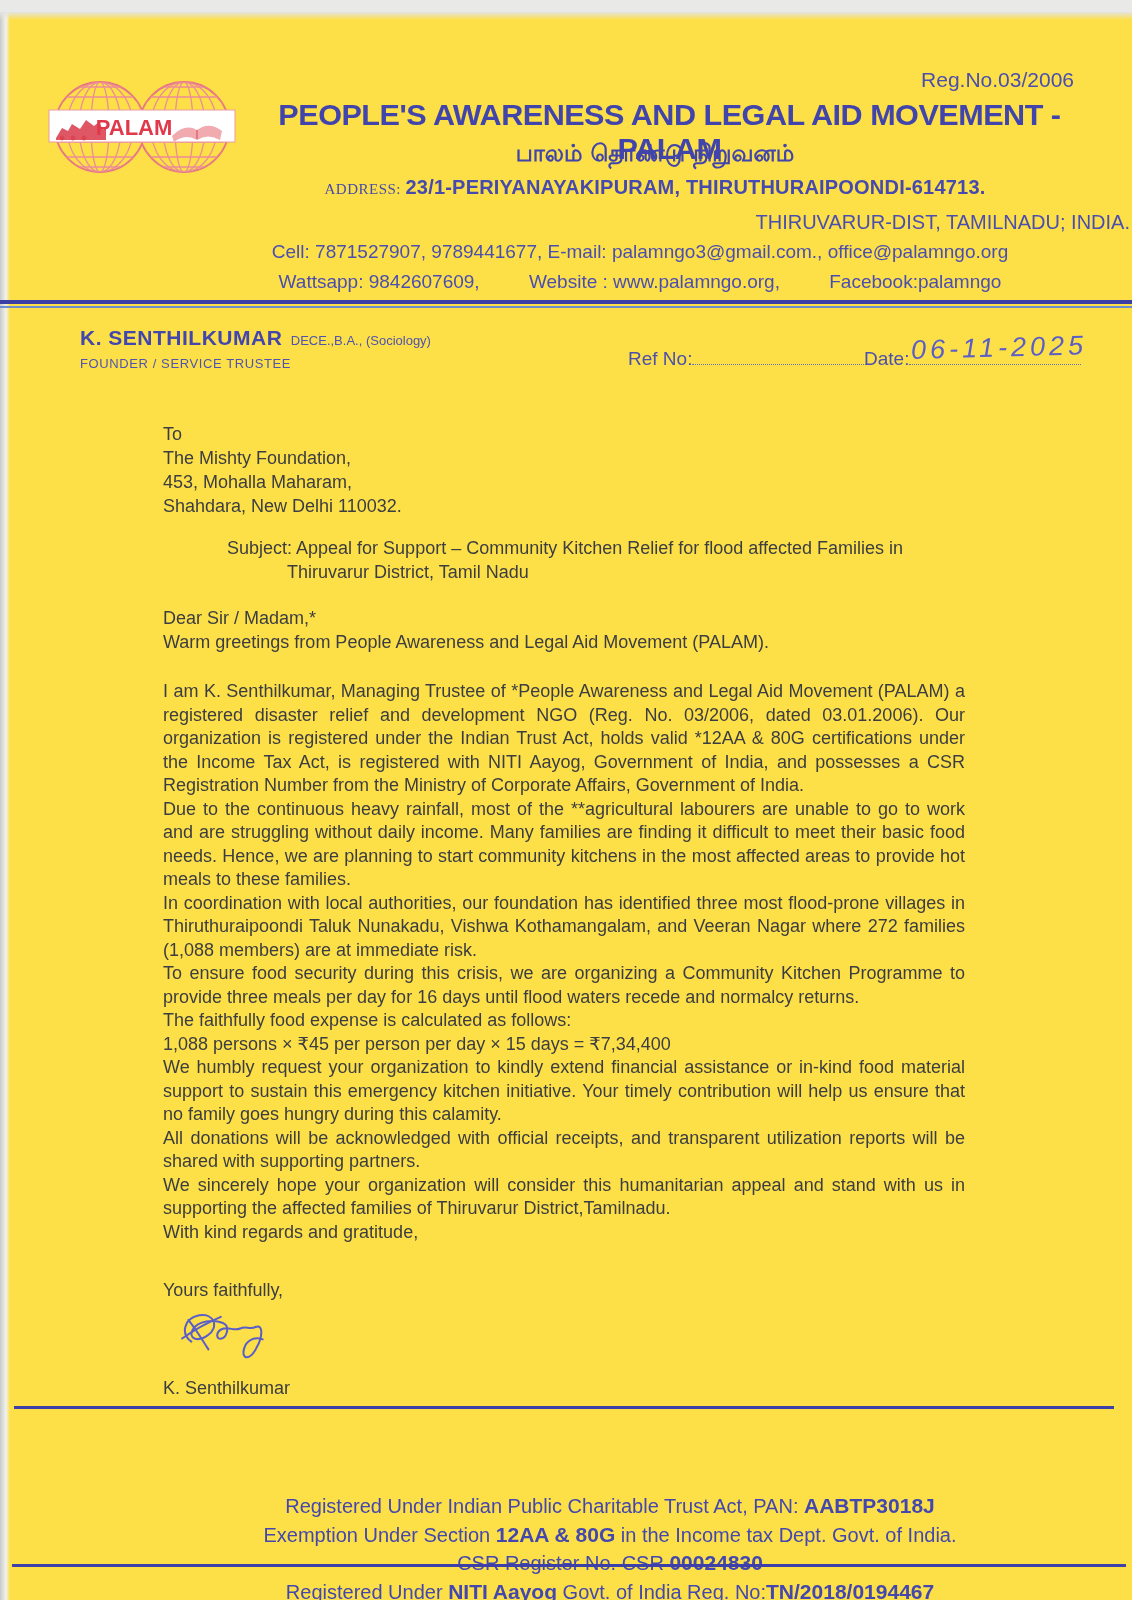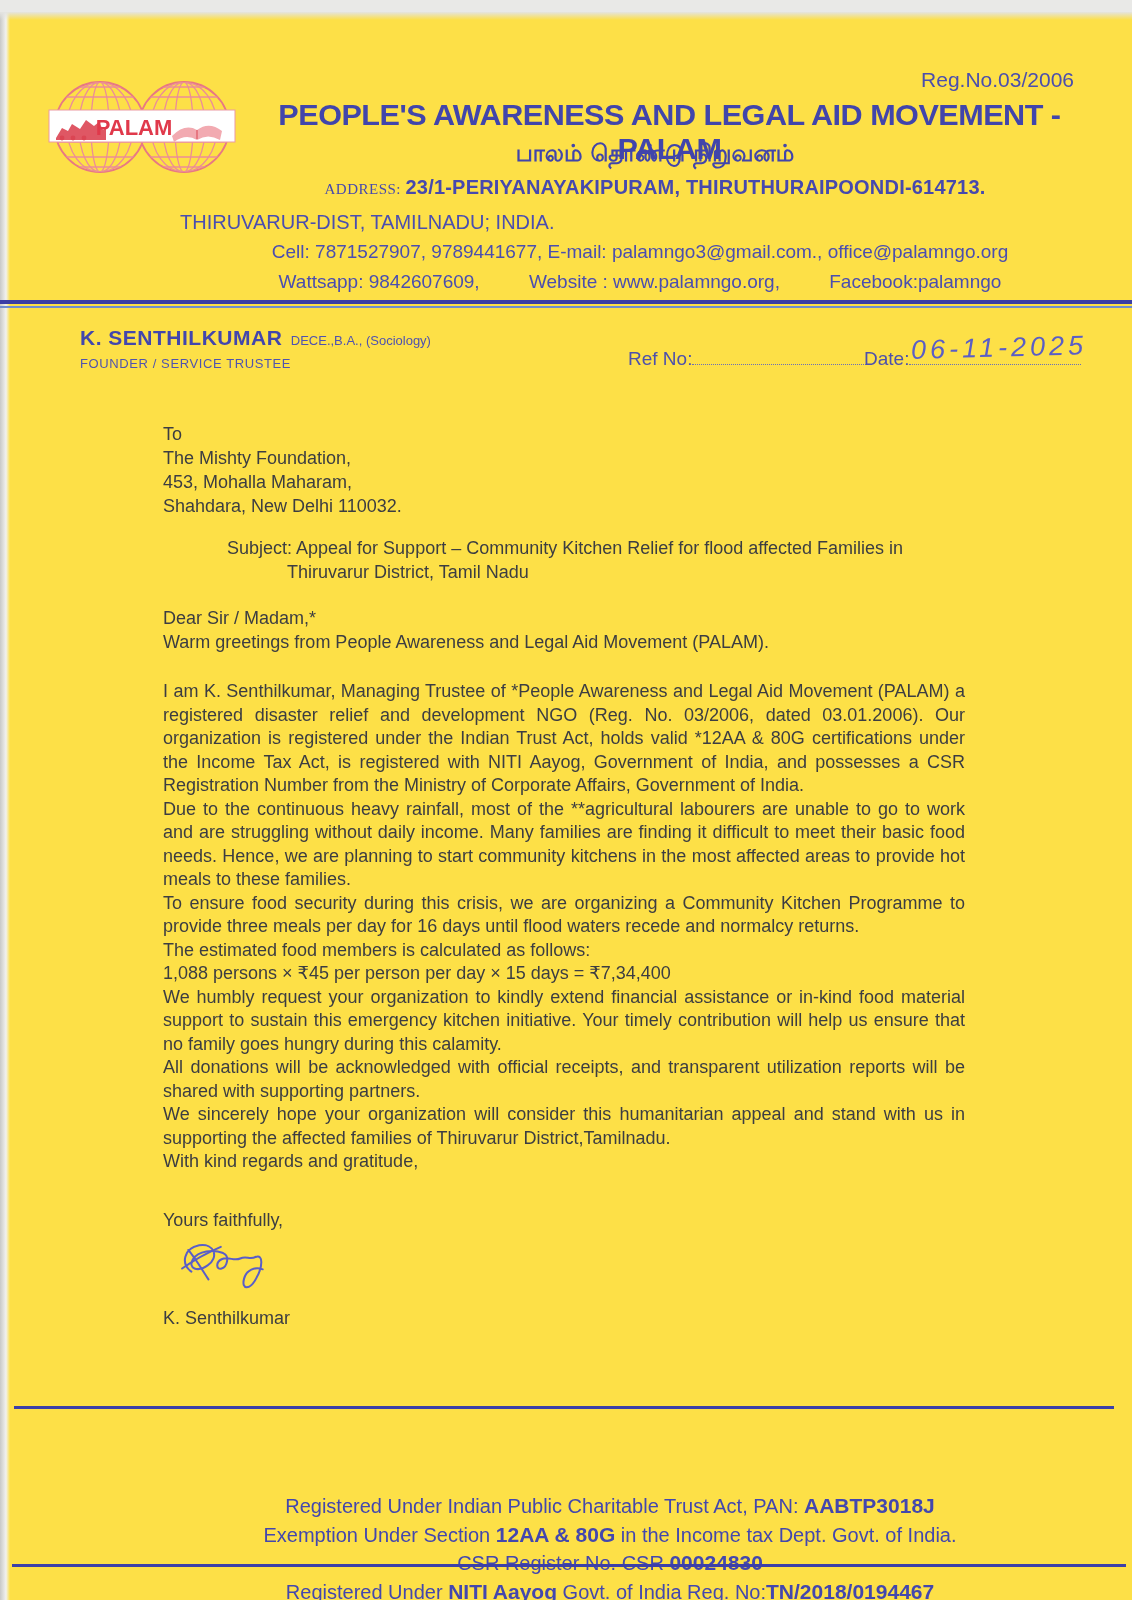--- a/index.html
+++ b/index.html
@@ -18,21 +18,21 @@
   .reg-no{position:absolute; top:56px; right:58px; font-size:21px; color:#4a4eae;}
   .logo{position:absolute; left:46px; top:54px;}
   .org-name{position:absolute; left:238px; top:86px; width:846px; text-align:center;
     font-size:30px; font-weight:bold; letter-spacing:-0.5px; color:#4145ab;
     transform:scaleX(1.02); transform-origin:left;}
   .org-tamil{position:absolute; left:180px; top:128px; width:950px; text-align:center;
     font-size:23px; font-weight:bold; color:#4145ab; font-family:"DejaVu Sans","Liberation Sans",sans-serif;}
   .addr-line{position:absolute; left:180px; top:164px; width:950px; text-align:center; color:#4649ae;}
   .addr-label{font-size:15px; letter-spacing:0.5px;font-family:Liberation Serif, serif;}
   .addr-value{font-size:20px; font-weight:bold; letter-spacing:0.2px;}
-  .dist-line{position:absolute; left:180px; top:199px; width:950px; text-align:left;
+  .dist-line{position:absolute; left:180px; top:199px; width:950px; text-align:right;
     font-size:20px; color:#4a4eb0;}
   .contact1{position:absolute; left:140px; top:229px; width:1000px; text-align:center;
     font-size:19px; color:#4a4eb0;}
   .contact2{position:absolute; left:140px; top:259px; width:1000px; text-align:center;
     font-size:19px; color:#4a4eb0;}
   .contact2 span{margin:0 22px;}
   .header-rule{position:absolute; left:0; right:0; top:288px;}
   .header-rule .r1{height:4px; background:#3a3ea5;}
   .header-rule .r2{height:2px; background:#6f8ecf; margin-top:2px;}
 
@@ -170,22 +170,23 @@
       <div class="s1">Subject: Appeal for Support – Community Kitchen Relief for flood affected Families in</div>
       <div class="s2">Thiruvarur District, Tamil Nadu</div>
     </div>
     <div class="salutation">
       <div>Dear Sir / Madam,*</div>
       <div>Warm greetings from People Awareness and Legal Aid Movement (PALAM).</div>
     </div>
     <div class="paragraphs">
       <div>I am K. Senthilkumar, Managing Trustee of *People Awareness and Legal Aid Movement (PALAM) a registered disaster relief and development NGO (Reg. No. 03/2006, dated 03.01.2006). Our organization is registered under the Indian Trust Act, holds valid *12AA &amp; 80G certifications under the Income Tax Act, is registered with NITI Aayog, Government of India, and possesses a CSR Registration Number from the Ministry of Corporate Affairs, Government of India.</div>
       <div>Due to the continuous heavy rainfall, most of the **agricultural labourers are unable to go to work and are struggling without daily income. Many families are finding it difficult to meet their basic food needs. Hence, we are planning to start community kitchens in the most affected areas to provide hot meals to these families.</div>
+      <div>In coordination with local authorities, our foundation has identified three most flood-prone villages in Thiruthuraipoondi Taluk Nunakadu, Vishwa Kothamangalam, and Veeran Nagar where 272 families (1,088 members) are at immediate risk.</div>
       <div>To ensure food security during this crisis, we are organizing a Community Kitchen Programme to provide three meals per day for 16 days until flood waters recede and normalcy returns.</div>
-      <div>The estimated food members is calculated as follows:</div>
+      <div>The faithfully food expense is calculated as follows:</div>
       <div>1,088 persons × ₹45 per person per day × 15 days = ₹7,34,400</div>
       <div>We humbly request your organization to kindly extend financial assistance or in-kind food material support to sustain this emergency kitchen initiative. Your timely contribution will help us ensure that no family goes hungry during this calamity.</div>
       <div>All donations will be acknowledged with official receipts, and transparent utilization reports will be shared with supporting partners.</div>
       <div>We sincerely hope your organization will consider this humanitarian appeal and stand with us in supporting the affected families of Thiruvarur District,Tamilnadu.</div>
       <div>With kind regards and gratitude,</div>
     </div>
     <div class="closing">Yours faithfully,</div>
     <svg class="sig" width="130" height="62" viewBox="0 0 150 80">
       <g stroke="#5a5ec8" stroke-width="2.6" fill="none" stroke-linecap="round">
         <path d="M20,46 C6,36 10,16 30,12 C50,9 56,28 41,38 C28,47 15,42 22,30 C29,19 48,17 61,22 C70,26 66,40 59,42 C52,44 51,34 59,30 C68,26 75,33 83,29 C91,25 95,31 103,27"></path>

